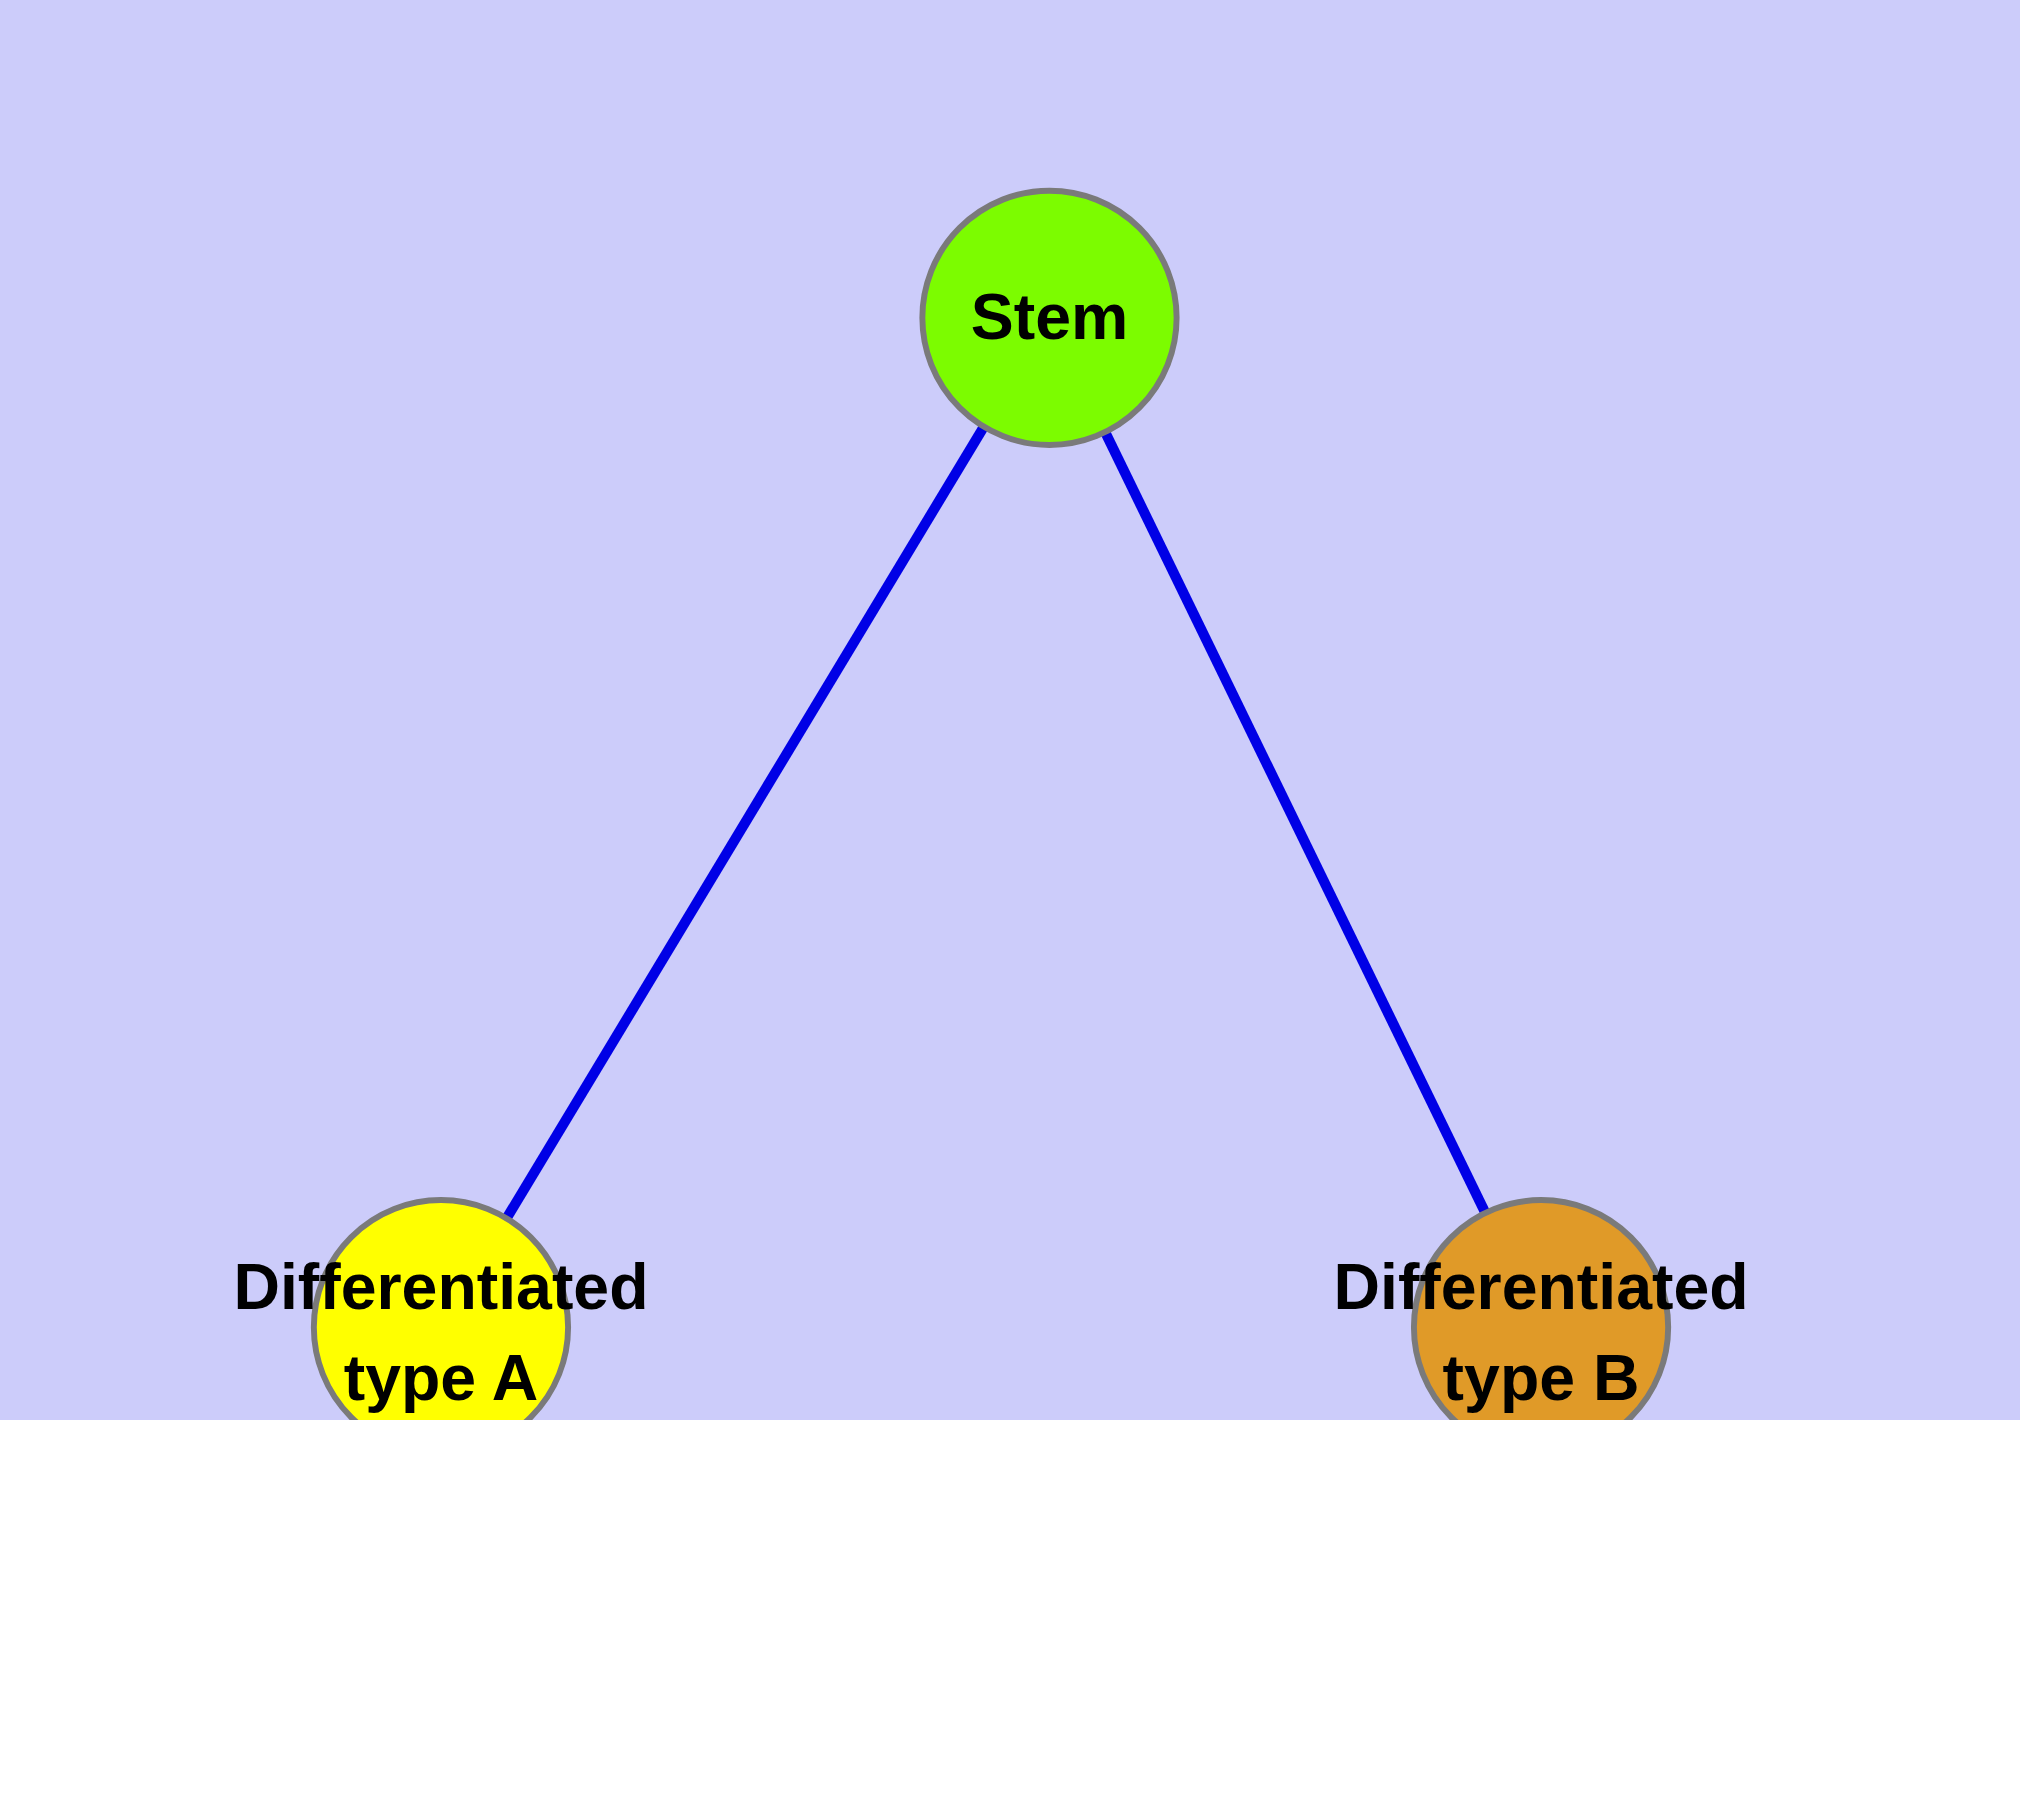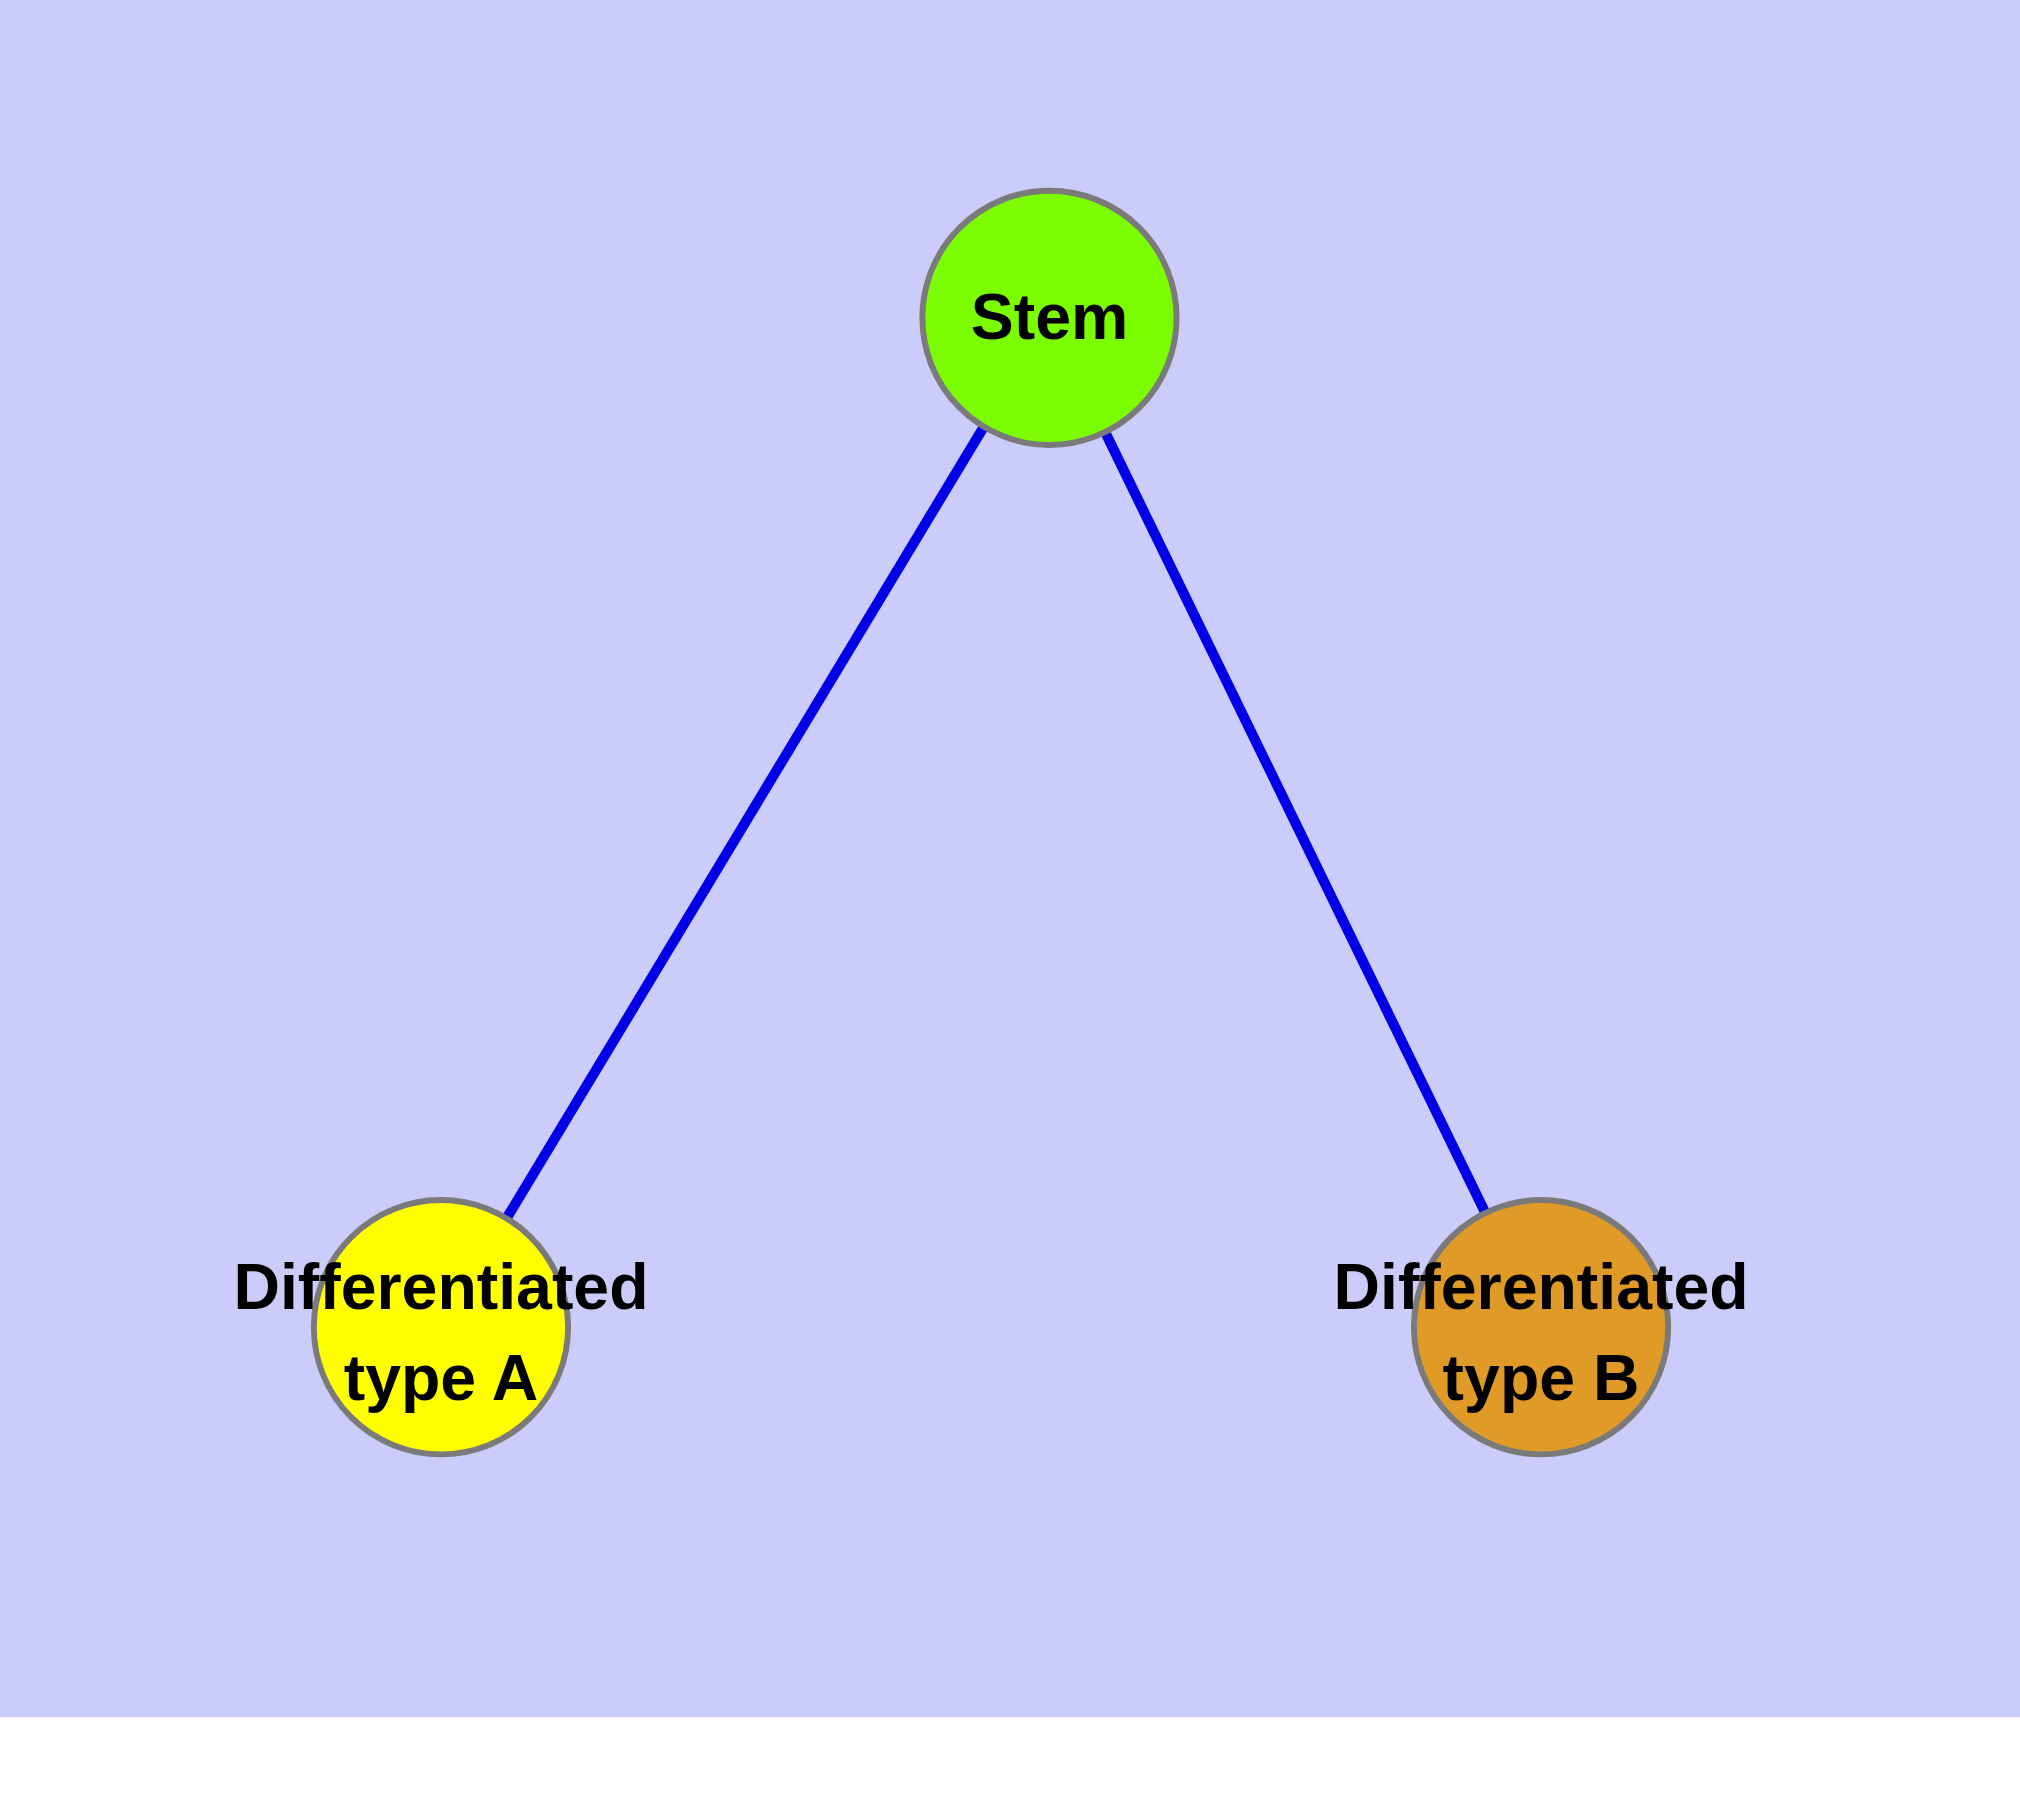--- a/index.html
+++ b/index.html
@@ -7,21 +7,21 @@
     margin: 0;
     padding: 0;
     background: #ffffff;
   }
   body {
     font-family: "Liberation Sans", sans-serif;
   }
   #canvas {
     position: relative;
     width: 2021px;
-    height: 1717px;
+    height: 1420px;
     background: #84cc16;
     overflow: hidden;
   }
   #plot-area {
     position: absolute;
     left: 0;
     top: 0;
     width: 2021px;
     height: 1806px;
     background: #ccccfa;

